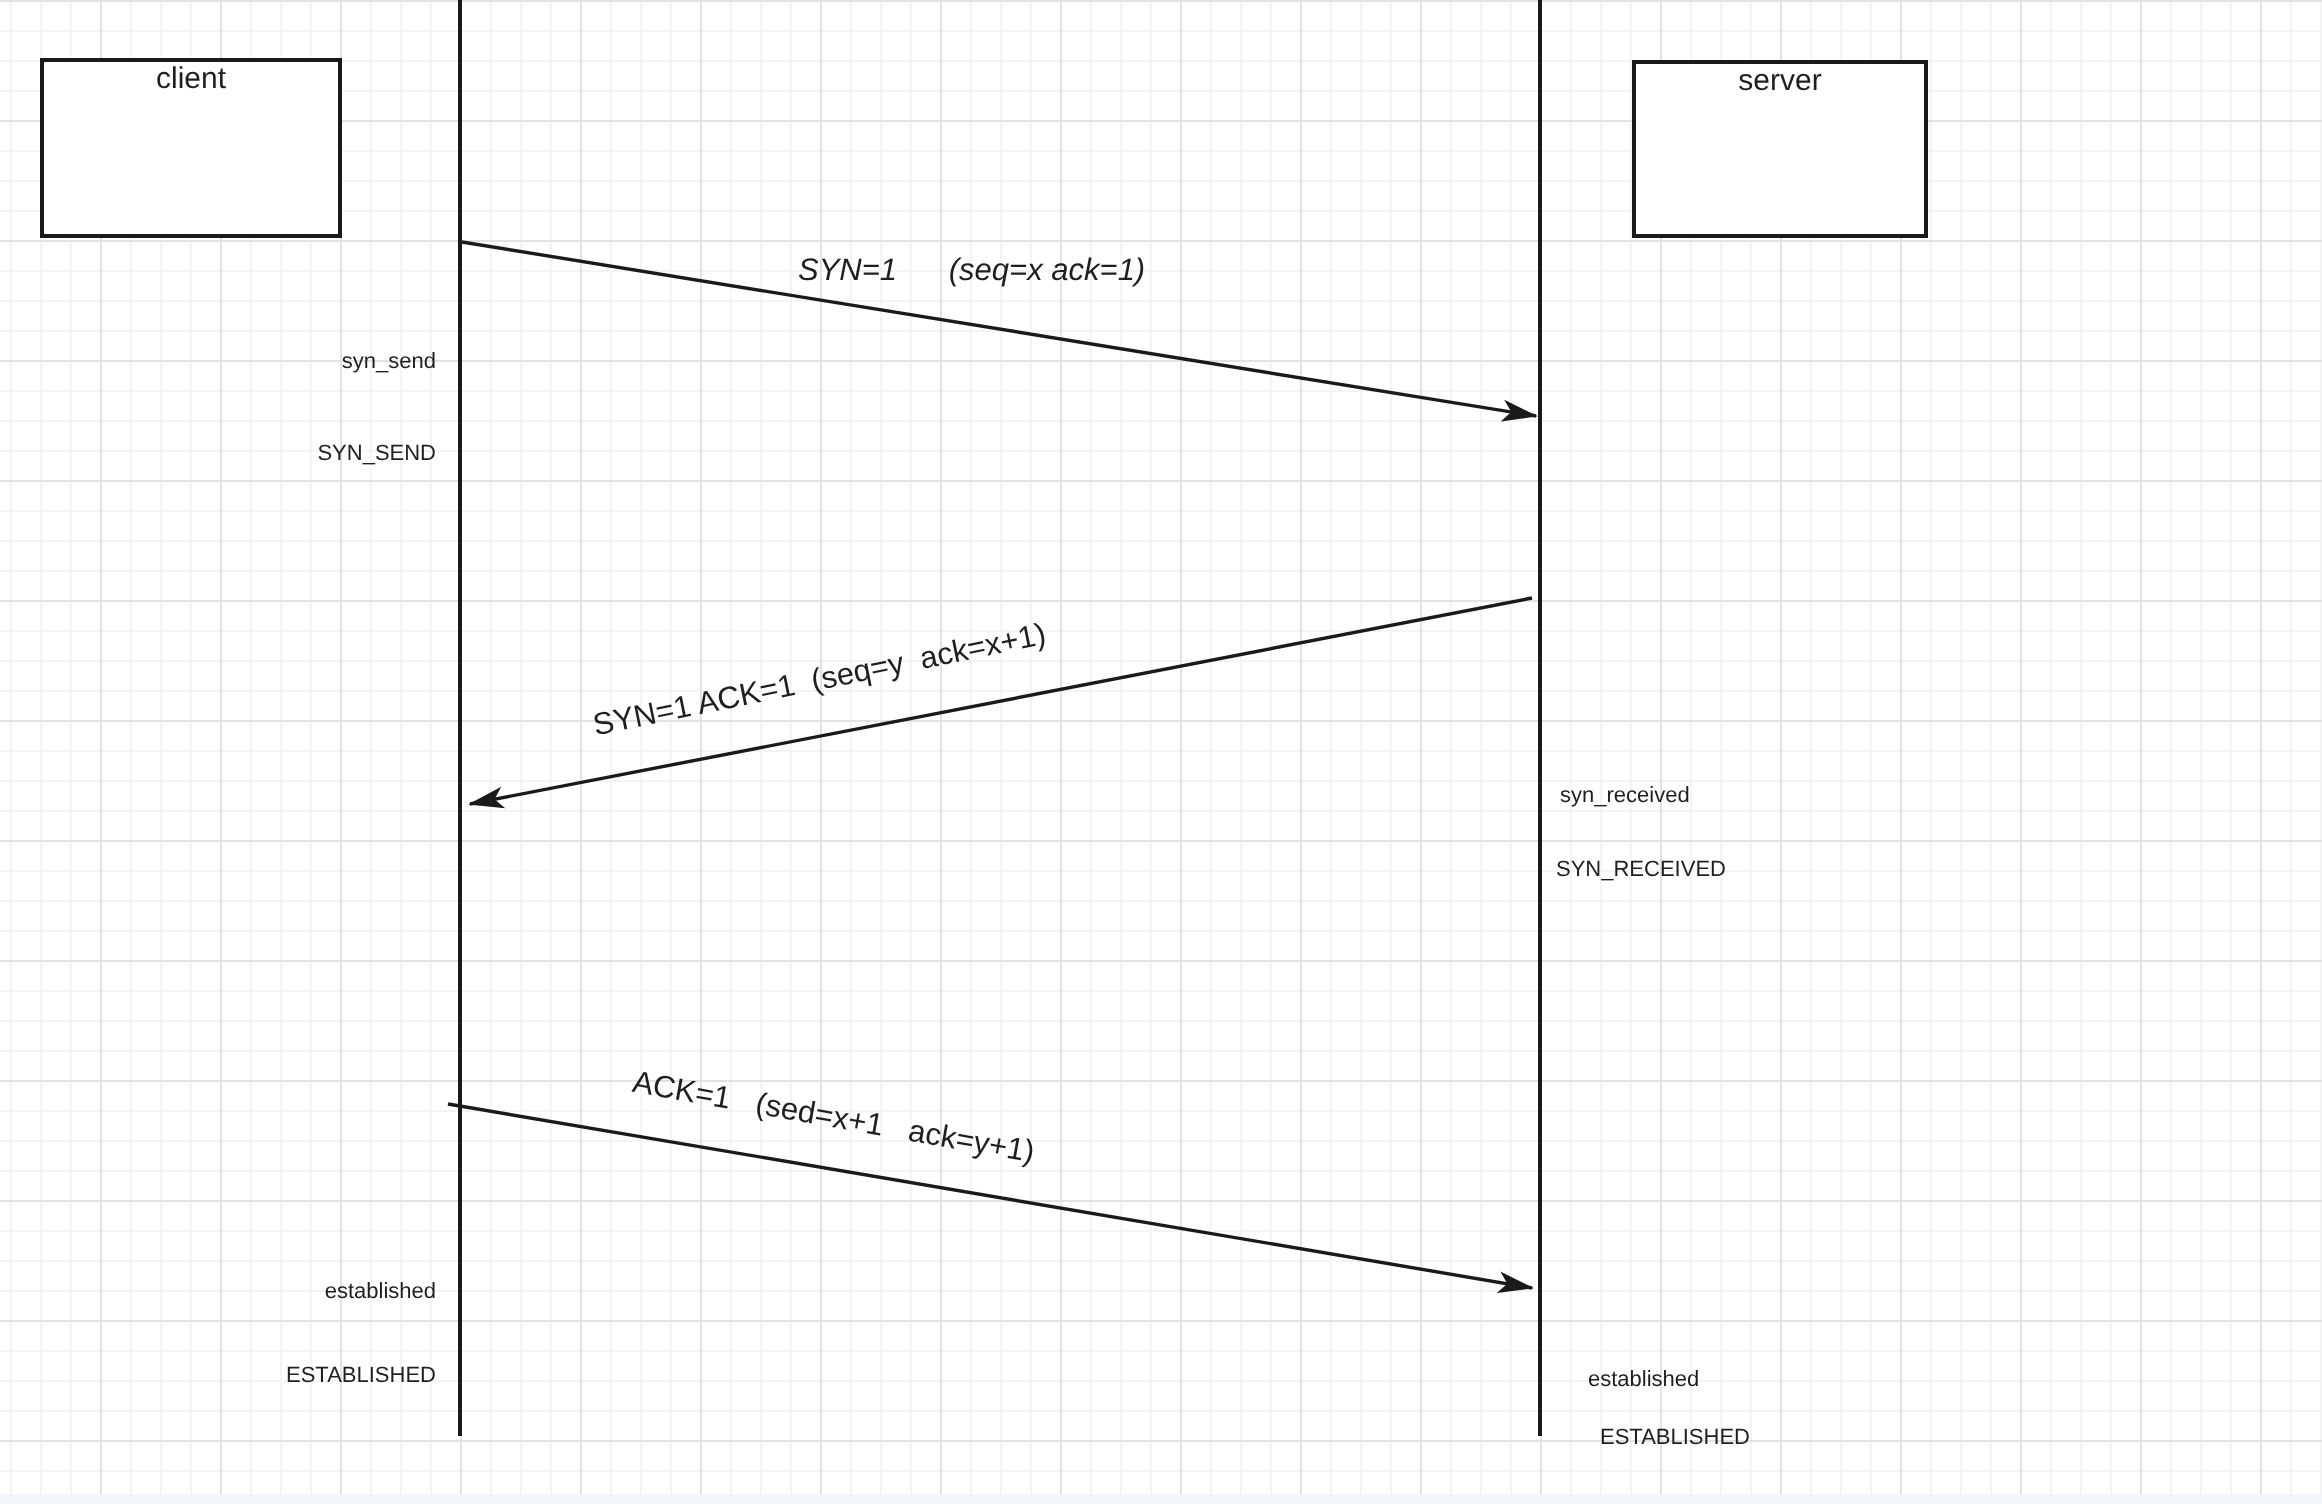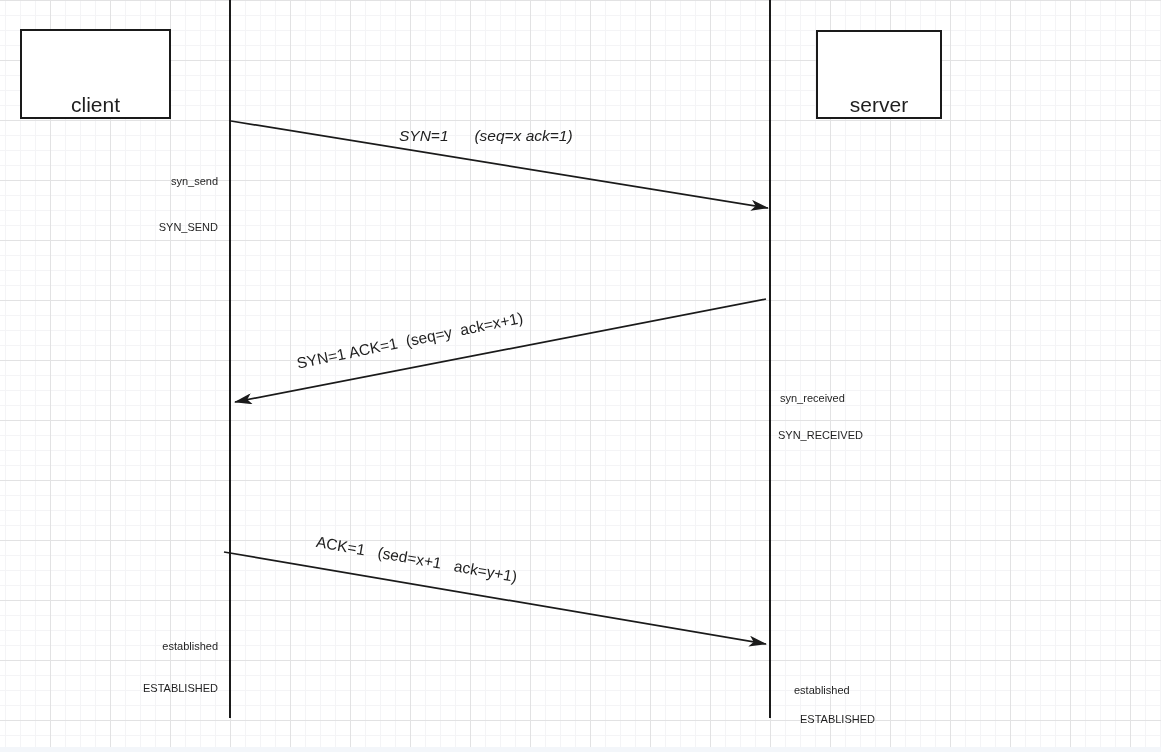--- a/index.html
+++ b/index.html
@@ -29,27 +29,27 @@
   .lifeline { stroke: var(--stroke, #1a1a1a); stroke-width: 2; }
   .edge     { stroke: var(--stroke, #1a1a1a); stroke-width: 1.7; fill: none; }
   .arrowhead-fill { fill: var(--stroke, #1a1a1a); }
 
   .actor-box {
     position: absolute;
     box-sizing: border-box;
     background: #ffffff;
     border: 2px solid var(--stroke, #1a1a1a);
     display: flex;
-    align-items: flex-end;
+    align-items: flex-start;
     justify-content: center;
-    font-size: 21px;
+    font-size: 15px;
     color: var(--text, #1f1f1f);
   }
   .actor-box.client { left: 20px;  top: 29px; width: 151px; height: 90px; }
-  .actor-box.server { left: 816px; top: 30px; width: 126px; height: 89px; }
+  .actor-box.server { left: 816px; top: 30px; width: 148px; height: 89px; }
 
   .lbl {
     position: absolute;
     font-size: 15.5px;
     line-height: 19px;
     color: var(--text, #1f1f1f);
     white-space: pre;
   }
   .msg-label-1 { left: 399px; top: 126px; font-style: italic; }
   .msg-label-2 { left: 295px; top: 354px; transform: rotate(-11.5deg); transform-origin: 0 0; }

